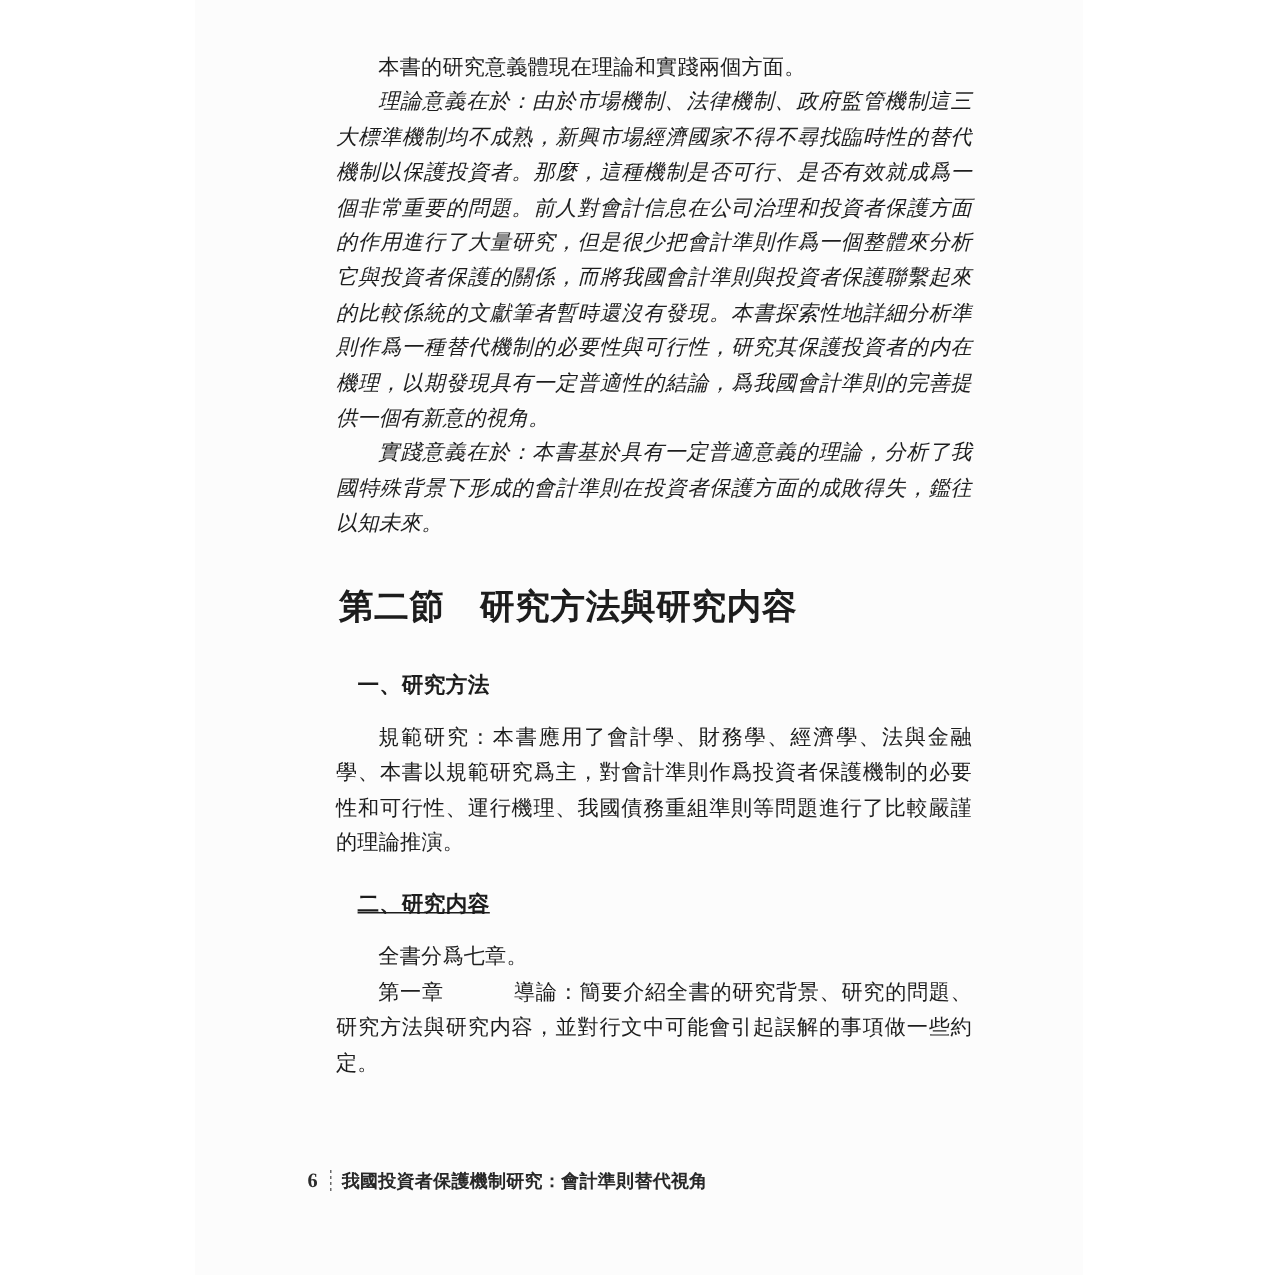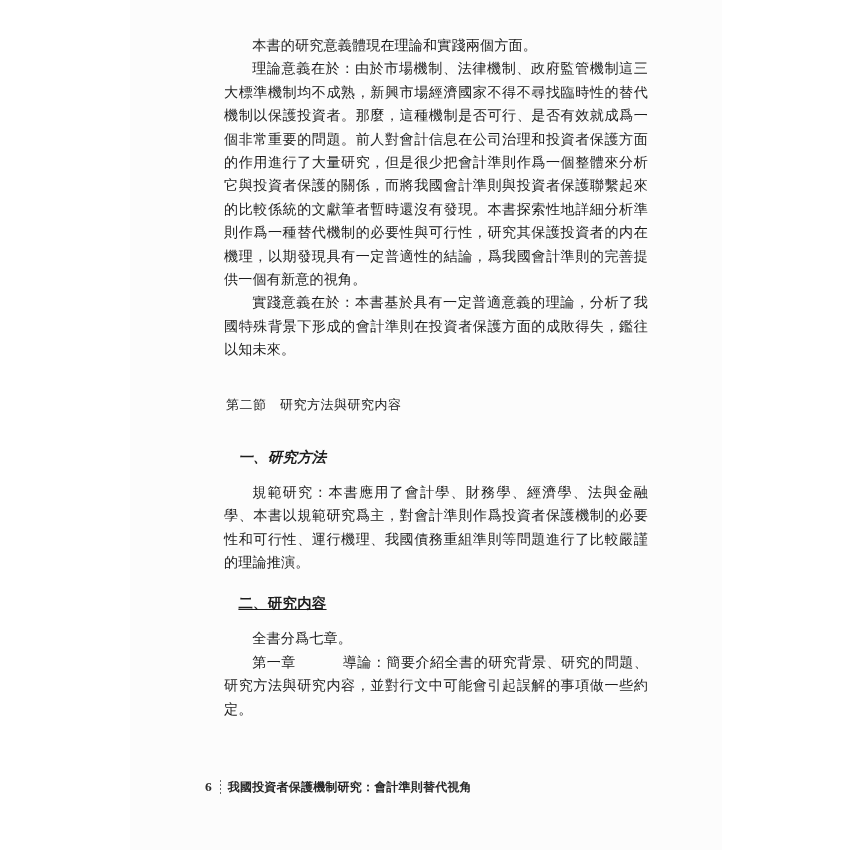--- a/index.html
+++ b/index.html
@@ -47,26 +47,27 @@
     text-align: justify;
     text-justify: inter-character;
     margin: 0;
     text-indent: 2em;
     letter-spacing: 0.15px;
     font-weight: 500;
   }
 
   .para + .para {
     margin-top: 0px;
+    font-style: italic;
   }
 
   
   .section-heading {
-    font-size: 13px;
-    font-weight: normal;
+    font-size: 23px;
+    font-weight: bold;
     line-height: 28px;
     margin: 0;
     padding-left: 2px;
     text-indent: 0;
     letter-spacing: 0.5px;
   }
   .heading-block {
     margin-top: 29px;
     margin-bottom: 27px;
   }
@@ -76,21 +77,20 @@
     font-size: 14.4px;
     font-weight: bold;
     line-height: 22px;
     margin: 0;
     text-indent: 1em;
     letter-spacing: 0.3px;
   }
   .sub-block {
     margin-top: 14px;
     margin-bottom: 13px;
-    font-style: italic;
   }
   .sub-block-2 {
     margin-top: 18px;
     margin-bottom: 13px;
     text-decoration: underline;
   }
 
   
   .chapter-line {
     font-size: 14.1px;

